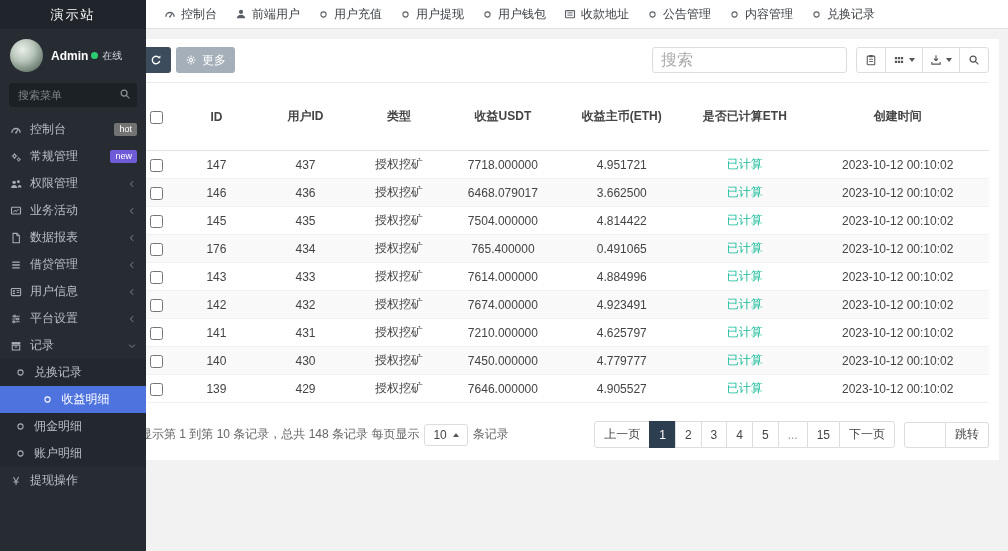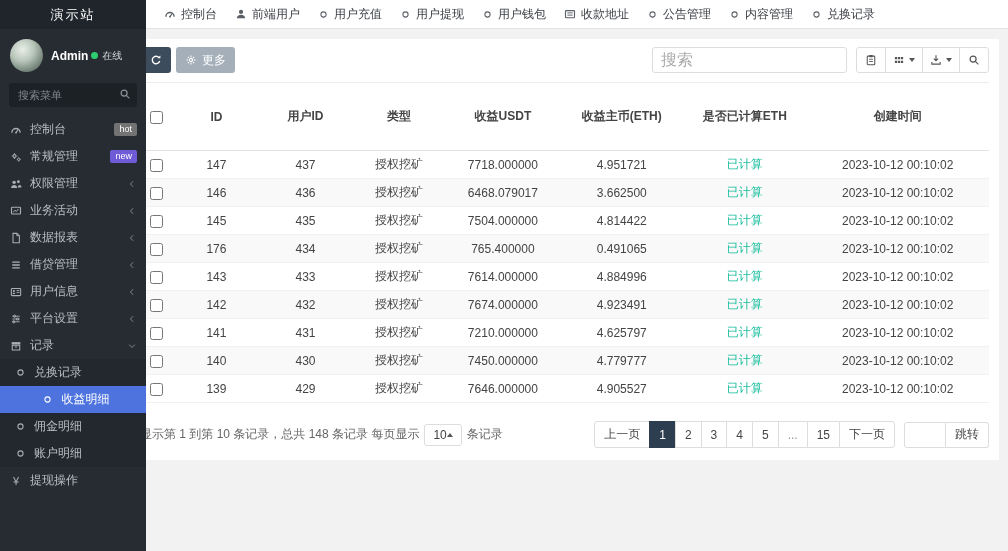--- a/index.html
+++ b/index.html
@@ -65,21 +65,21 @@
 
   table.grid { width:100%; border-collapse:collapse; font-size:12px; color:#444; text-align:center; table-layout:fixed; }
   .grid th { font-weight:bold; padding:25px 4px; border-top:1px solid #ececec; border-bottom:1px solid #e2e2e2; }
   .grid td { padding:5px 4px; border-bottom:1px solid #f1f1f1; height:14px; }
   .grid tr.striped td { background:#f9f9f9; }
   .teal { color:#18bc9c; }
   .grid input[type=checkbox] { width:13px; height:13px; margin:0; vertical-align:middle; }
 
   .table-footer { display:flex; align-items:center; margin-top:18px; font-size:12px; color:#666; }
   .footer-info { display:flex; align-items:center; gap:5px; flex-wrap:nowrap; white-space:nowrap; }
-  .page-size { border:1px solid #ddd; border-radius:3px; padding:3px 8px; display:inline-flex; align-items:center; color:#444; cursor:pointer; background:#fff; }
+  .page-size { border:1px solid #ddd; border-radius:3px; padding:3px 8px; display:inline-flex; gap:6px; align-items:center; color:#444; cursor:pointer; background:#fff; }
   .pager { margin-left:auto; display:flex; align-items:center; }
   .page-btn { border:1px solid #ddd; background:#fff; color:#444; padding:4px 9px; min-width:10px; text-align:center; cursor:pointer; margin-left:-1px; font-size:12px; font-family:inherit; }
   .page-btn:first-child { border-radius:3px 0 0 3px; margin-left:0; }
   .page-btn.last { border-radius:0 3px 3px 0; }
   .page-btn.active { background:#2c3e50; border-color:#2c3e50; color:#fff; }
   .page-btn.ellipsis { color:#999; cursor:default; }
   .jump-group { display:flex; margin-left:9px; }
   .jump-input { width:42px; height:26px; border:1px solid #ddd; border-radius:3px 0 0 3px; padding:0 5px; font-size:12px; outline:none; font-family:inherit; }
   .jump-btn { height:26px; border:1px solid #ddd; border-left:none; background:#fff; border-radius:0 3px 3px 0; font-size:12px; padding:0 9px; cursor:pointer; color:#444; font-family:inherit; }
   svg { display:block; }

